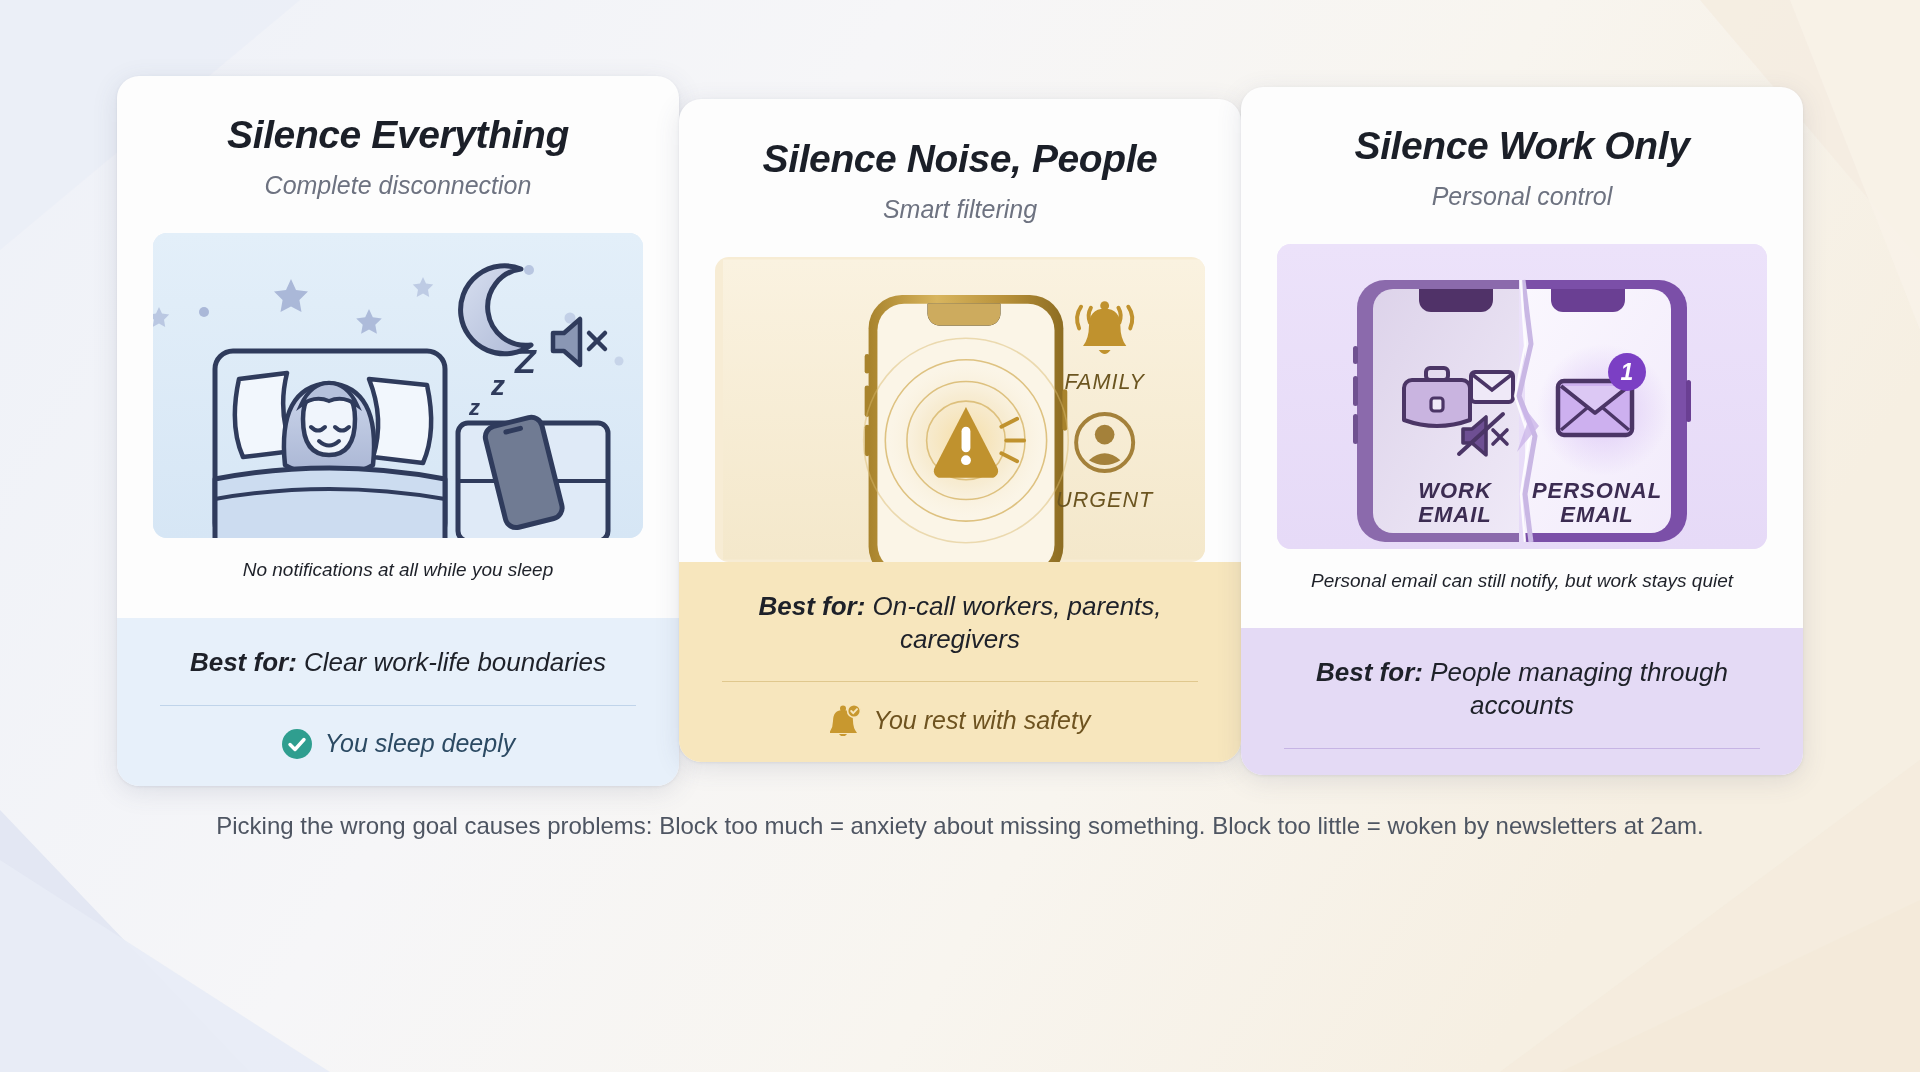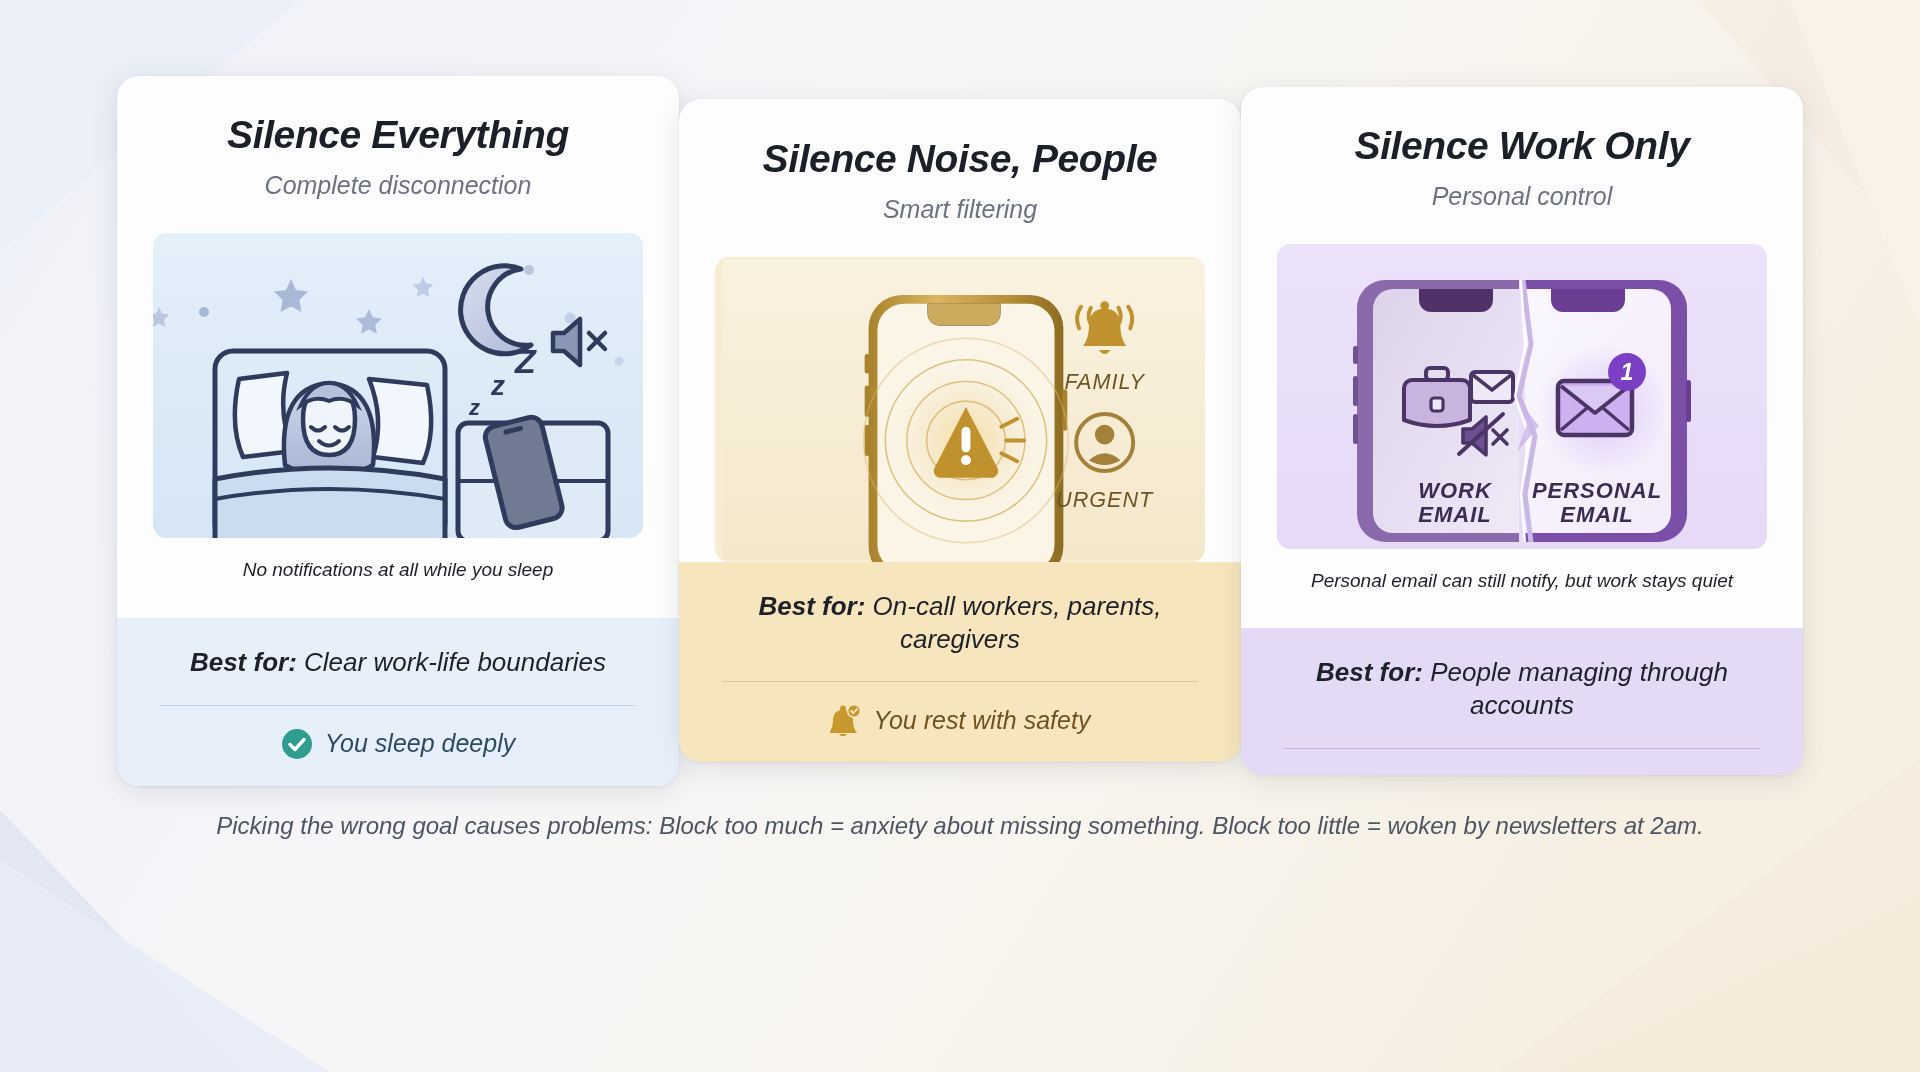--- a/index.html
+++ b/index.html
@@ -83,21 +83,21 @@
   .card-1 .outcome-text { color:#2c4a63; }
   .card-2 .card-foot { background:#f7e6bd; }
   .card-2 .rule { background:#e0c88e; }
   .card-2 .outcome-text { color:#6e5320; }
   .card-3 .card-foot { background:#e4daf5; }
   .card-3 .rule { background:#c6b4e4; }
   .card-3 .outcome-text { color:#2c2434; }
   
   .footnote {
     margin-top:26px;
-    font-size:24px; font-style:italic; color:#4e5562;
+    font-size:24px; color:#4e5562;
     text-align:center;
   }
 </style>
 </head>
 <body>
 
 <svg id="bg" viewBox="0 0 1920 1072" preserveAspectRatio="none">
   <defs>
     <linearGradient id="bgGrad" x1="0" y1="0" x2="1" y2="0.35">
       <stop offset="0%" stop-color="#eef1f8"></stop>

